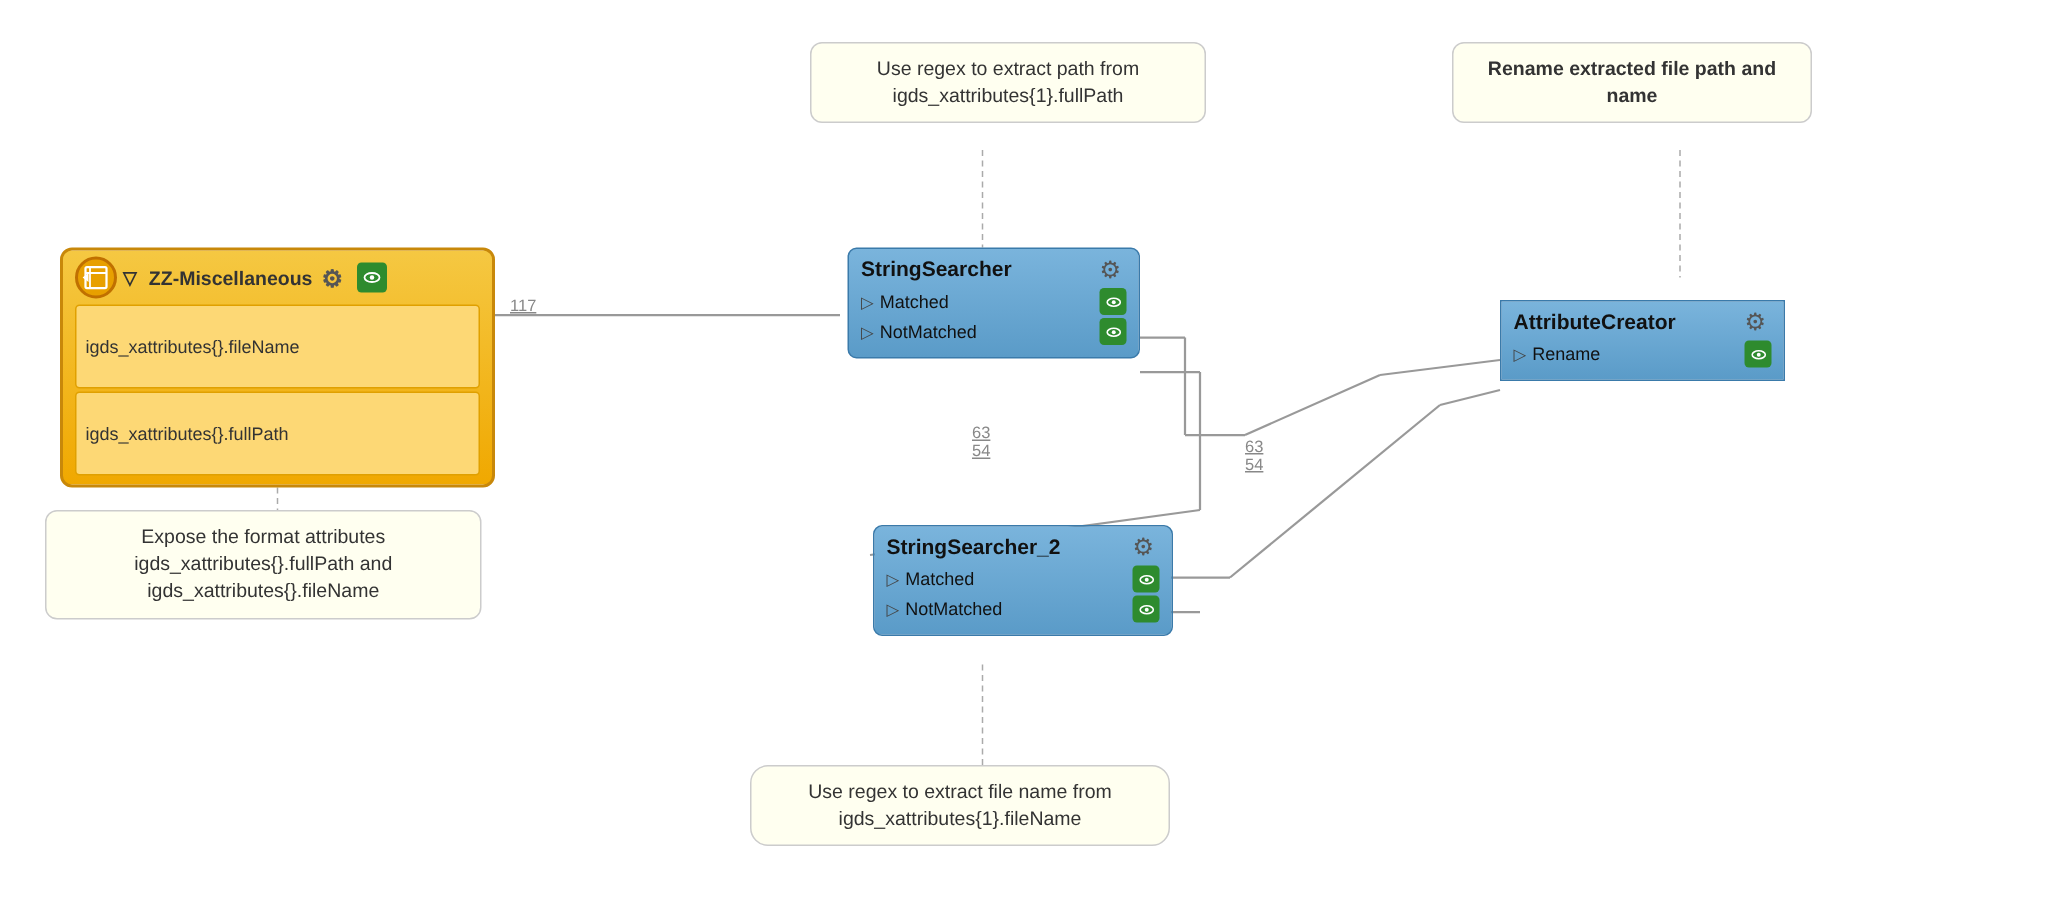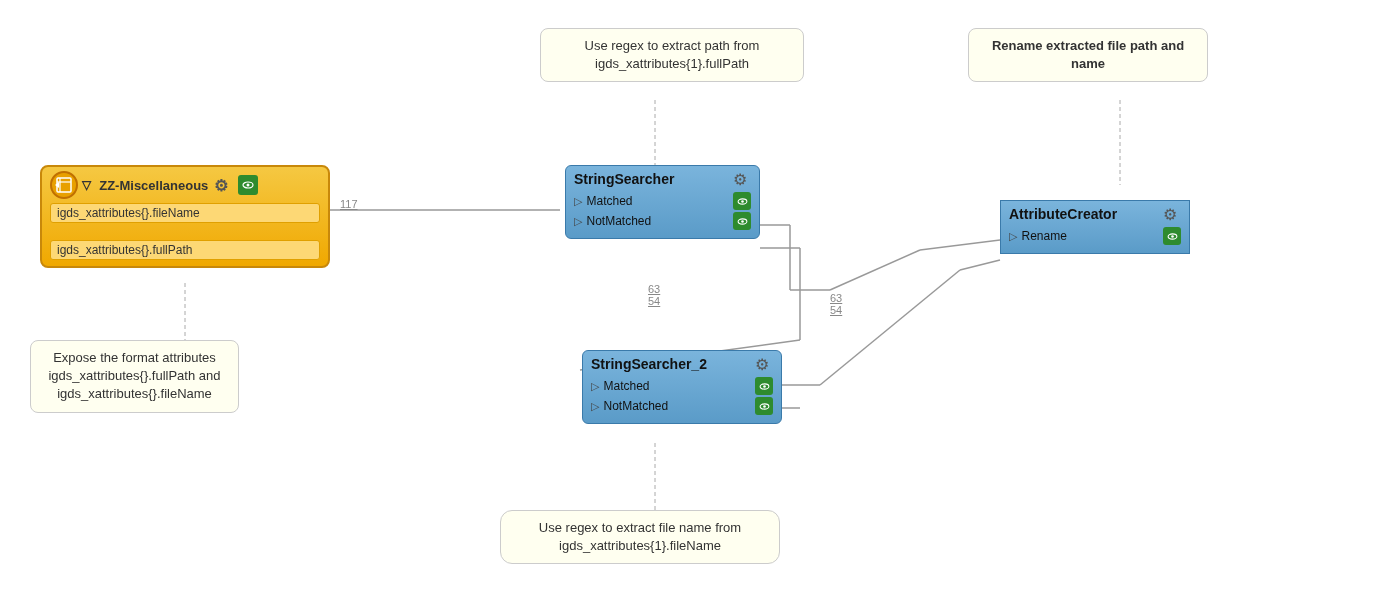--- a/index.html
+++ b/index.html
@@ -82,21 +82,21 @@
       display: flex;
       align-items: center;
       justify-content: center;
       color: white;
       font-size: 11px;
     }
     .reader-attr {
       background: #fdd875;
       border: 1px solid #e0a000;
       border-radius: 3px;
-      padding: 2px 6px;
+      padding: 20px 6px;
       font-size: 12px;
       color: #333;
       margin-top: 2px;
     }
 
     
     .transformer-node {
       position: absolute;
       background: linear-gradient(to bottom, #7ab4dc, #5a9bc8);
       border: 1.5px solid #3a7aaa;
@@ -209,21 +209,21 @@
   <div class="annotation-box" style="top:28px; left:968px; width:240px;font-weight:bold;">
     <span>Rename extracted file
 path and name</span>
   </div>
 
   <div class="annotation-box" style="top:510px; left:500px; width:280px;border-radius:12px;">
     <span>Use regex to extract file name from
 igds_xattributes{1}.fileName</span>
   </div>
 
-  <div class="annotation-box" style="top:340px; left:30px; width:209px;">
+  <div class="annotation-box" style="top:340px; left:30px; width:291px;">
     <span>Expose the format attributes
 igds_xattributes{}.fullPath and
 igds_xattributes{}.fileName</span>
   </div>
 
   <div class="reader-node" style="top:165px; left:40px; width:290px;">
     <div class="reader-node-header">
       <div class="reader-icon">
         <svg width="18" height="18" viewBox="0 0 18 18">
           <rect x="2" y="2" width="14" height="14" rx="1" fill="none" stroke="white" stroke-width="1.5"></rect>
@@ -240,21 +240,21 @@
           <svg width="12" height="8" viewBox="0 0 12 8">
               <ellipse cx="6" cy="4" rx="5" ry="3" fill="none" stroke="white" stroke-width="1.2"></ellipse>
               <circle cx="6" cy="4" r="1.5" fill="white"></circle>
             </svg>
         </div>
       </div>
     </div>
     <div class="reader-attr">
       <span>igds_xattributes{}.fileName</span>
     </div>
-    <div class="reader-attr" style="margin-top:17px;">
+    <div class="reader-attr" style="margin-top:2px;">
       <span>igds_xattributes{}.fullPath</span>
     </div>
   </div>
 
   <div class="count-label" style="top:198px; left:340px;">117</div>
 
   <div class="transformer-node" style="top:165px; left:565px; width:195px;">
     <div class="transformer-header">
       <span class="transformer-title">StringSearcher</span>
       <span class="node-gear">⚙</span>

